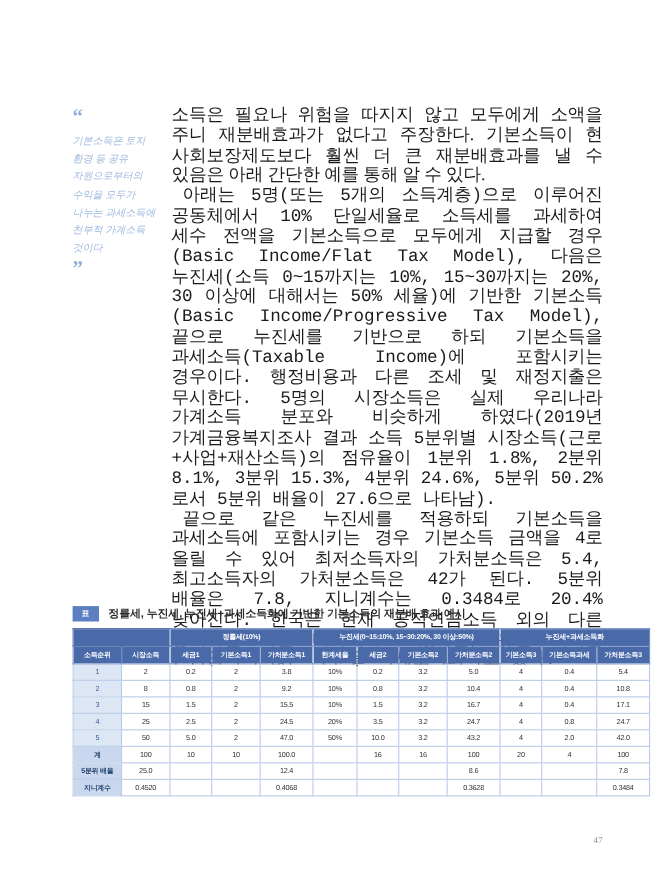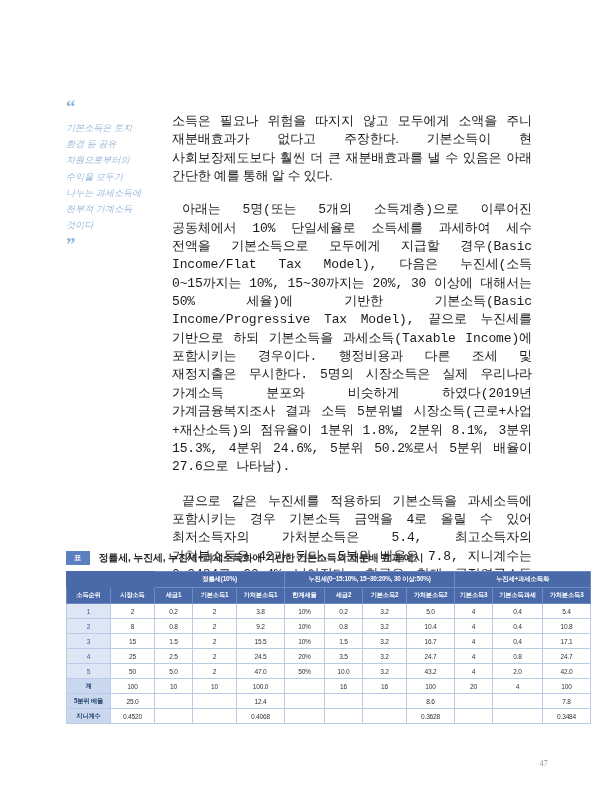--- a/index.html
+++ b/index.html
@@ -50,22 +50,22 @@
   .pullquote .qline { display: block; white-space: nowrap; }
 
   
   .bodycol {
     position: absolute;
     left: 156px;
     top: 96px;
     width: 392px;
   }
   .bodycol p {
-    margin: 16px;
-    font-size: 13px;
+    margin: 0;
+    font-size: 16px;
     line-height: 18.35px;
     text-align: justify;
     text-justify: inter-character;
     letter-spacing: -0.12px;
     word-break: keep-all;
   }
   .bodycol p.indent { text-indent: 10px; font-family: Liberation Mono, monospace; }
 
   
   .table-block {

